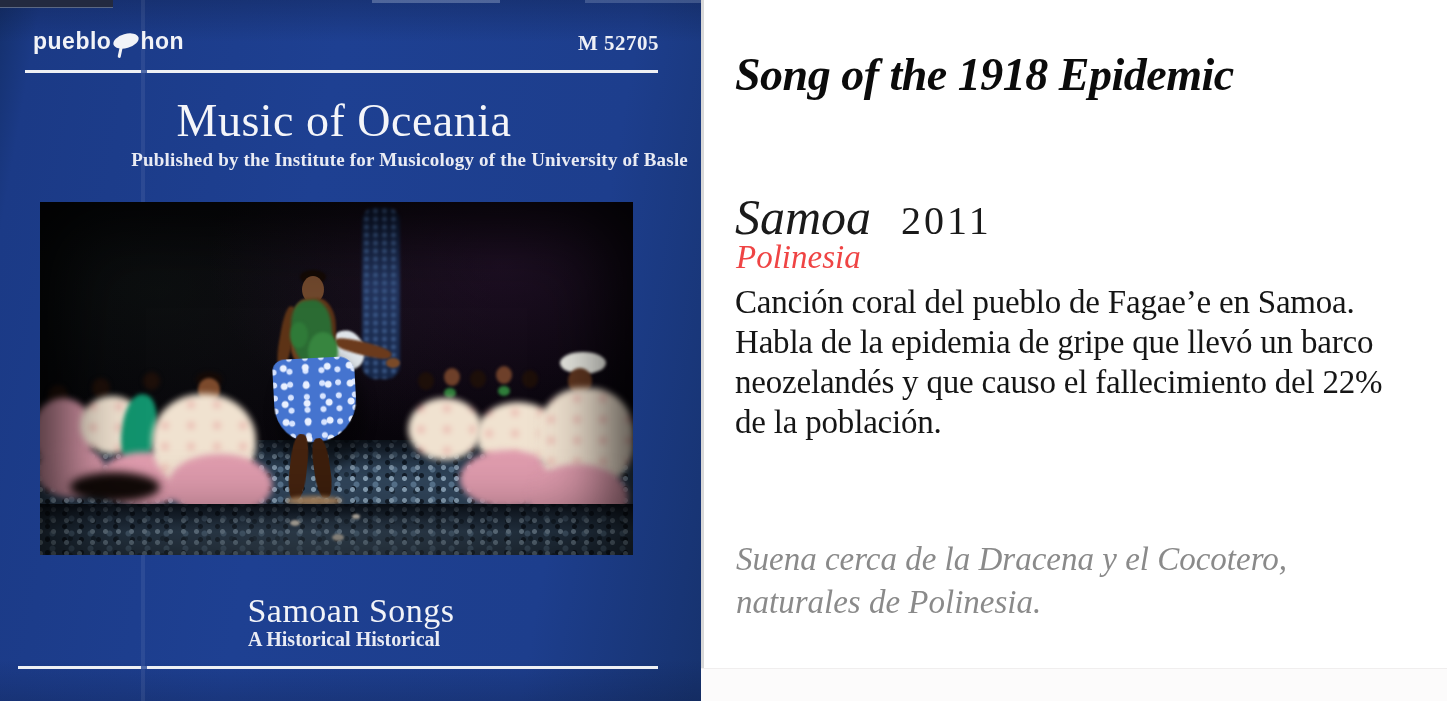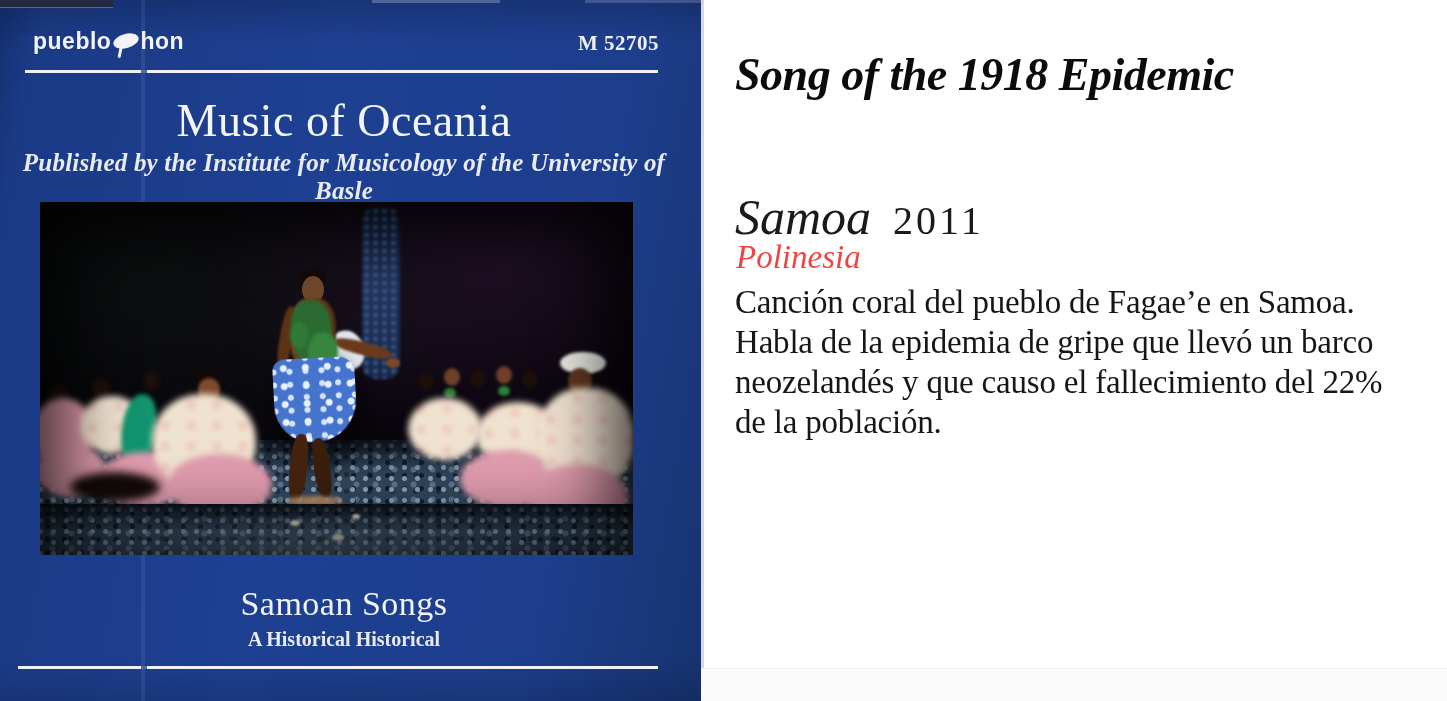--- a/index.html
+++ b/index.html
@@ -34,25 +34,25 @@
   .rule-top{left:25px;width:633px;top:70px;}
   .rule-bottom{left:18px;width:640px;top:666px;}
   .rule .gap{position:absolute;top:0;height:3px;width:6px;background:rgba(30,64,146,.75);}
   .rule-top .gap{left:116px;}
   .rule-bottom .gap{left:123px;}
   .cover-title{
     position:absolute;left:0;top:94px;width:688px;margin:0;text-align:center;
     font-weight:400;font-size:46px;color:#f4f5f9;letter-spacing:.5px;
   }
   .publisher{
-    position:absolute;left:0;top:149px;width:688px;text-align:center;
-    font-weight:700;font-size:25px;color:#e9ebf3;letter-spacing:.2px;font-style:italic;
+    position:absolute;left:0;top:149px;width:688px;text-align:right;
+    font-weight:700;font-size:19px;color:#e9ebf3;letter-spacing:.2px;
   }
   .album-title{
-    position:absolute;left:0;top:585px;width:688px;margin:0;text-align:center;
+    position:absolute;left:0;top:585px;width:688px;margin:7px;text-align:center;
     font-weight:400;font-size:34px;color:#f2f3f8;letter-spacing:.5px;
   }
   .album-subtitle{
     position:absolute;left:0;top:628px;width:688px;text-align:center;
     font-weight:700;font-size:20px;color:#e9ebf3;
   }
   
   .photo{
     position:absolute;left:40px;top:202px;width:593px;height:353px;margin:0;overflow:hidden;
     background:
@@ -108,21 +108,21 @@
   .panel-edge{position:absolute;left:0;top:0;width:3px;height:668px;background:#d8d8d8;}
   .panel-bottom{position:absolute;left:0;top:668px;width:746px;height:33px;background:#fcfbfb;border-top:1px solid #f0eeee;}
   .song-title{
     position:absolute;left:34px;top:48px;margin:0;
     font-style:italic;font-weight:700;font-size:46px;letter-spacing:-.5px;color:#0b0b0b;white-space:nowrap;
   }
   .performer{
     position:absolute;left:34px;top:106px;
     font-style:italic;font-weight:400;font-size:39px;color:#141414;white-space:nowrap;
   }
-  .place-line{position:absolute;left:34px;top:188px;display:flex;align-items:baseline;gap:22px;color:#1a1a1a;}
+  .place-line{position:absolute;left:34px;top:188px;display:flex;align-items:baseline;gap:30px;color:#1a1a1a;}
   .place{font-style:italic;font-size:50px;}
   .year{font-size:40px;letter-spacing:3px;}
   .region{position:absolute;left:35px;top:239px;font-style:italic;font-size:33px;color:#ef4444;}
   .description{
     position:absolute;left:34px;top:282px;margin:0;width:678px;
     font-size:33px;line-height:40px;color:#161616;letter-spacing:-.2px;
   }
   .ambience{
     position:absolute;left:35px;top:538px;margin:0;width:580px;
     font-style:italic;font-size:33px;line-height:43px;color:#8a8a8a;
@@ -230,15 +230,16 @@
 
   <section class="panel">
     <div class="panel-edge"></div>
     <h2 class="song-title">Song of the 1918 Epidemic</h2>
     <div class="place-line">
       <span class="place">Samoa</span>
       <span class="year">2011</span>
     </div>
     <div class="region">Polinesia</div>
     <p class="description">Canción coral del pueblo de Fagae’e en Samoa. Habla de la epidemia de gripe que llevó un barco neozelandés y que causo el fallecimiento del 22% de la población.</p>
+    <p class="ambience">Suena cerca de la Dracena y el Cocotero, naturales de Polinesia.</p>
     <div class="panel-bottom"></div>
   </section>
 </div>
 
 </body></html>

